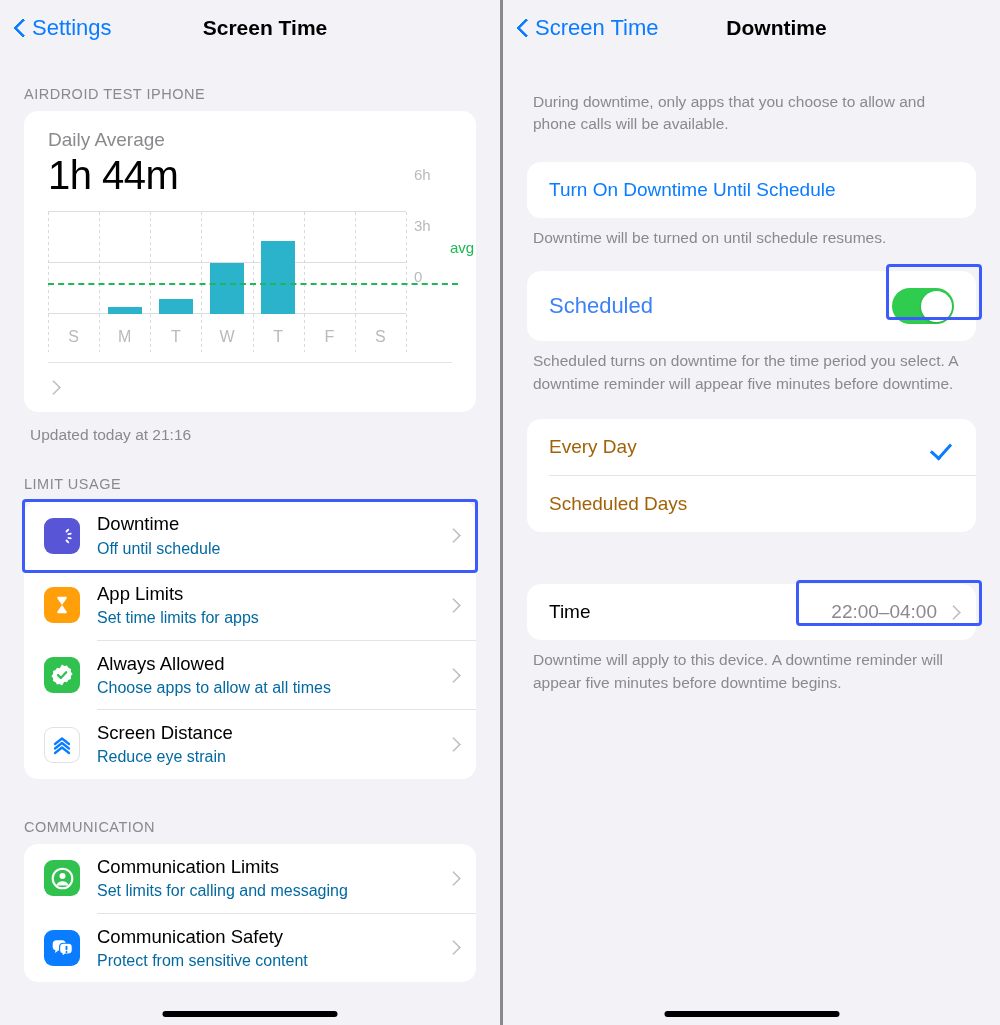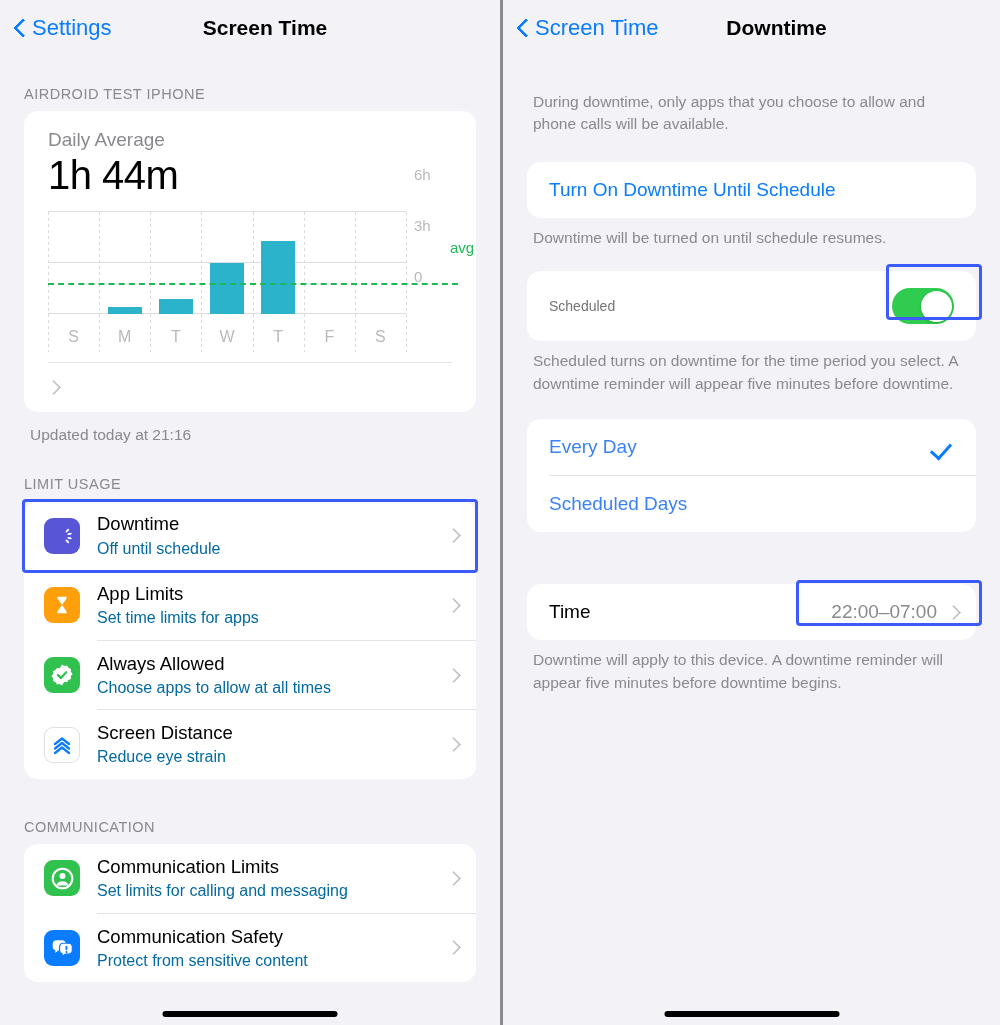--- a/index.html
+++ b/index.html
@@ -102,35 +102,35 @@
     pointer-events: none; z-index: 5;
   }
 
   
   .btn-row { padding: 17px 22px; cursor: pointer; }
   .btn-row .t { font-size: 19px; color: #0a7cff; }
   .toggle-row {
     display: flex; align-items: center; justify-content: space-between;
     padding: 17px 22px; position: relative;
   }
-  .toggle-row .lbl { font-size: 14px; color: #737373; }
+  .toggle-row .lbl { font-size: 22px; color: #3b82f6; }
   .switch {
     width: 62px; height: 36px; border-radius: 18px; background: #2fcc50;
     position: relative; cursor: pointer; flex: 0 0 62px;
   }
   .knob {
     position: absolute; top: 2.5px; right: 2.5px;
     width: 31px; height: 31px; border-radius: 50%; background: #fff;
     box-shadow: 0 1px 3px rgba(0,0,0,0.2);
   }
   .check-row {
     display: flex; align-items: center; justify-content: space-between;
     padding: 17px 22px; cursor: pointer;
   }
-  .check-row .lbl { font-size: 19px; color: #3b82f6; }
+  .check-row .lbl { font-size: 19px; color: #a16207; }
   .checkmark { width: 22px; height: 22px; position: relative; }
   .checkmark::before{
     content:""; position:absolute; left:3px; top:3px;
     width:9px; height:17px; border-right:3px solid #0a7cff; border-bottom:3px solid #0a7cff;
     transform: rotate(42deg);
   }
   .value-row {
     display: flex; align-items: center; justify-content: space-between;
     padding: 17px 18px 17px 22px; cursor: pointer; position: relative;
   }
@@ -380,21 +380,21 @@
         <span class="lbl">Scheduled Days</span>
       </div>
     </div>
 
     <div style="height:52px"></div>
     <div style="position:relative;">
       <div class="card">
         <div class="value-row">
           <span class="lbl">Time</span>
           <span class="value-right">
-            <span class="v">22:00–07:00</span>
+            <span class="v">22:00–04:00</span>
             <span class="chev-right"></span>
           </span>
         </div>
       </div>
       <div class="highlight-box" style="right:18px; top:-4px; width:186px; height:46px;"></div>
     </div>
     <div class="footnote">Downtime will apply to this device. A downtime reminder will appear five minutes before downtime begins.</div>
 
     <div class="home-indicator"></div>
   </div>

